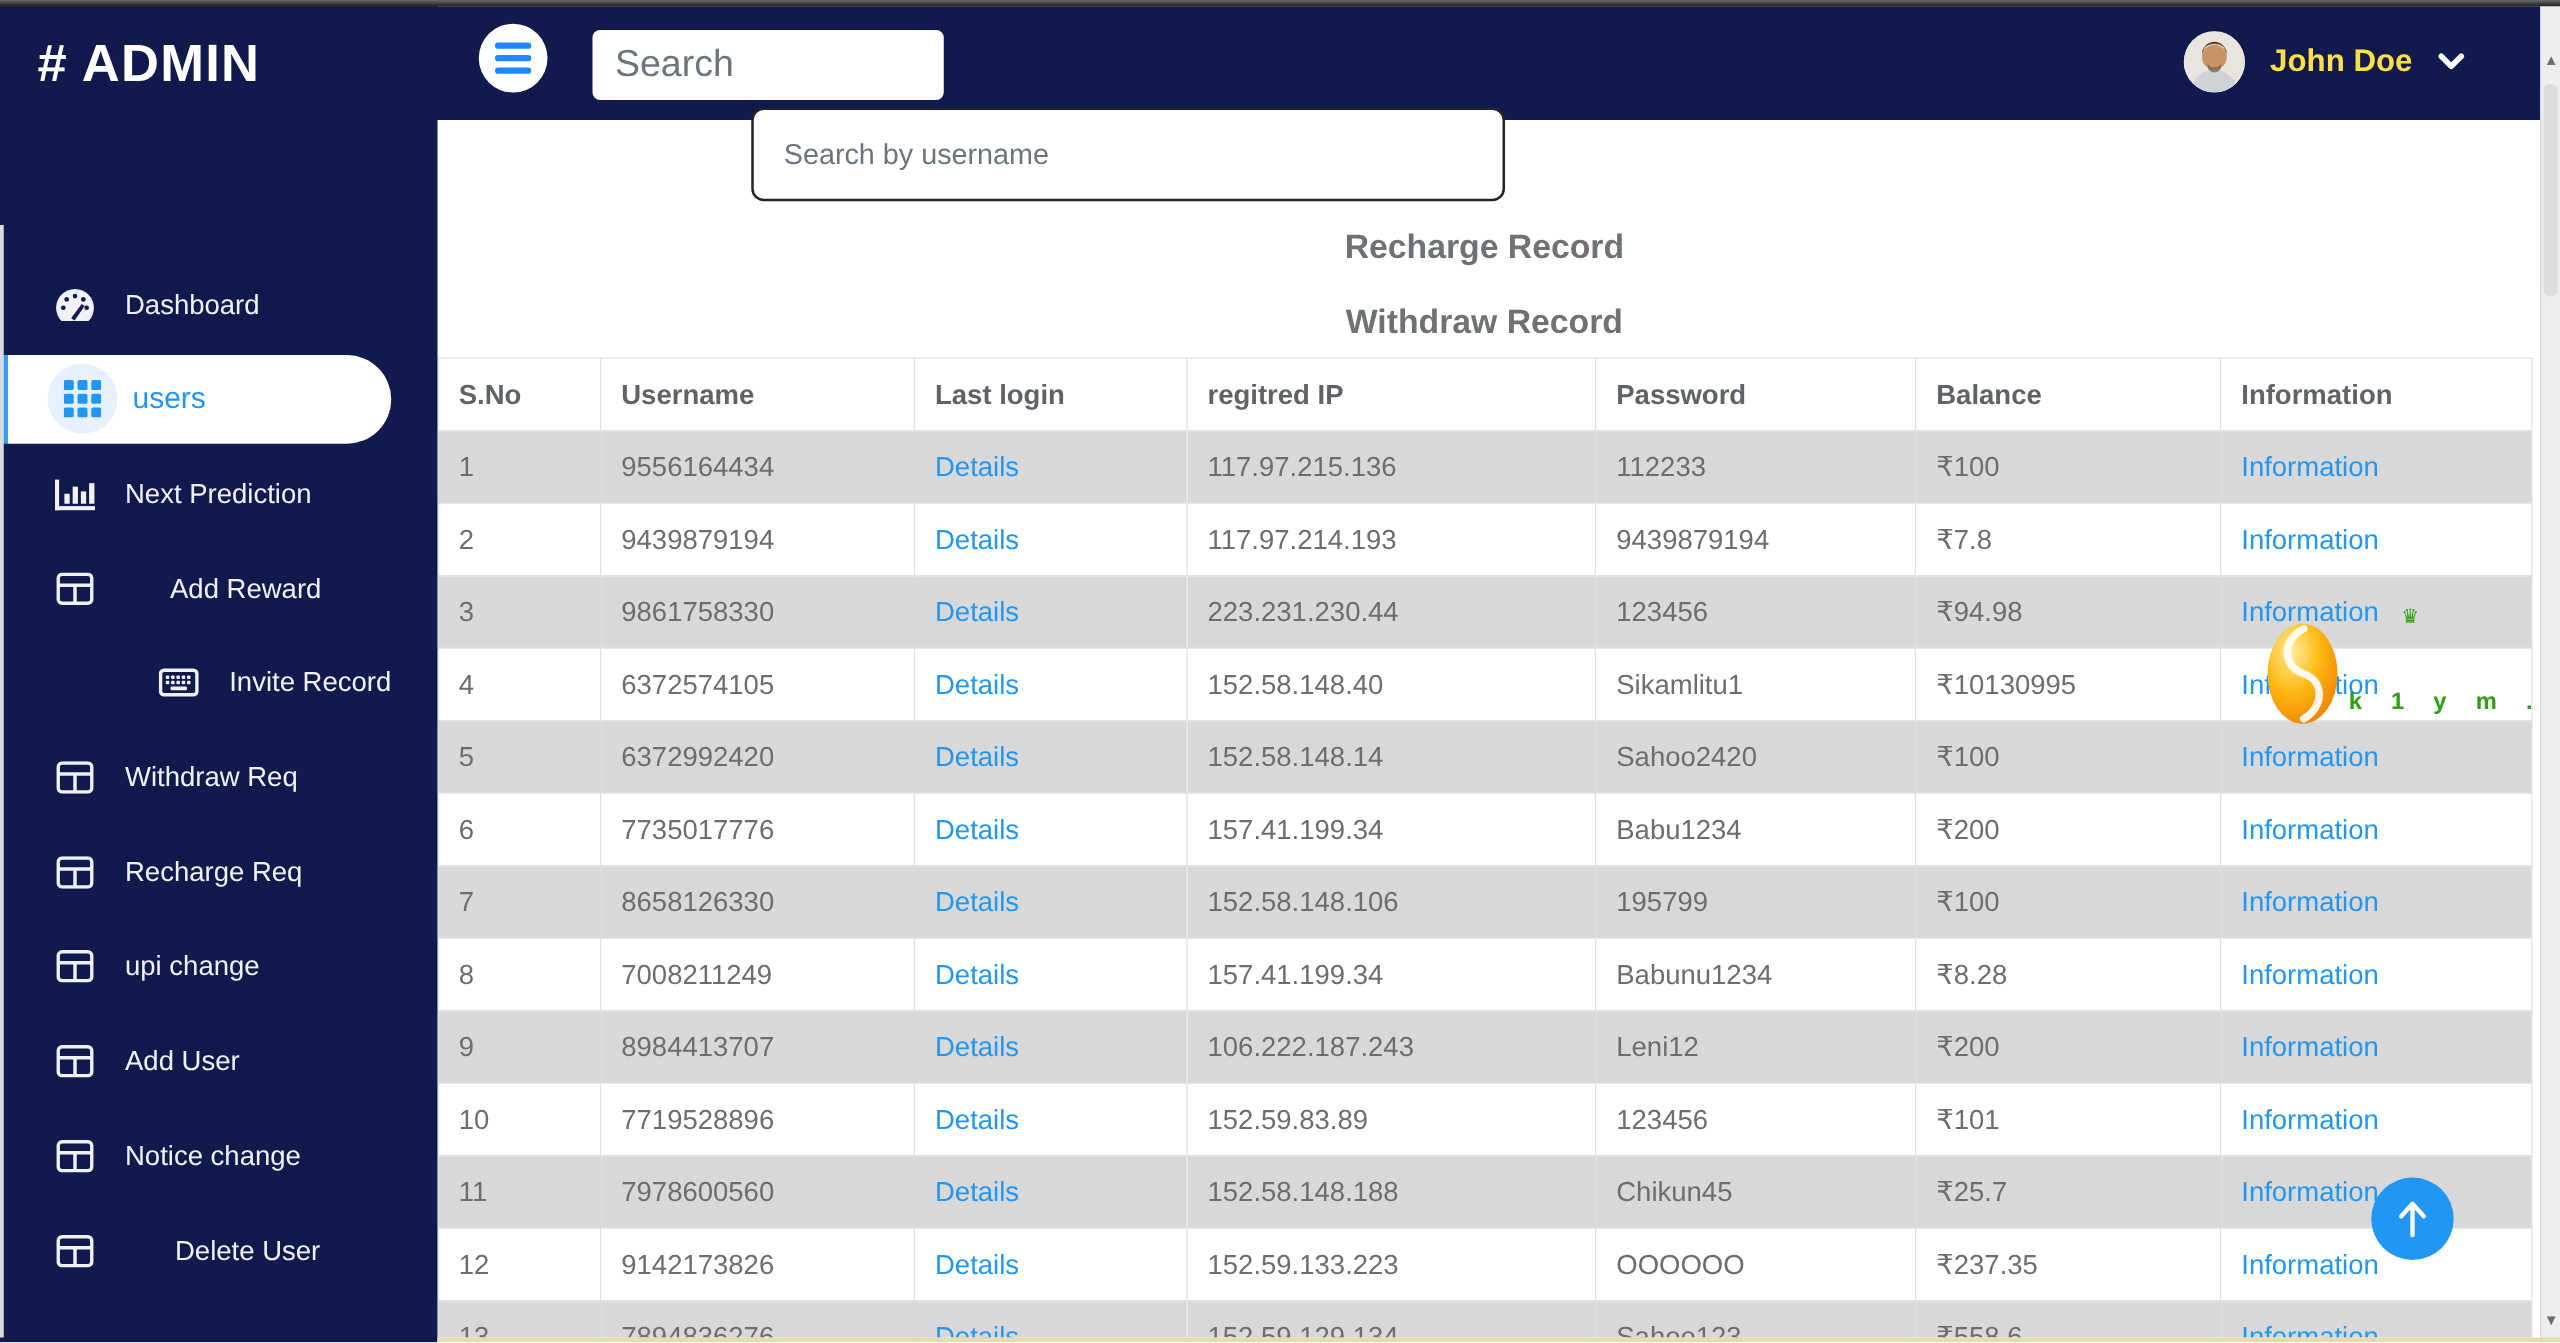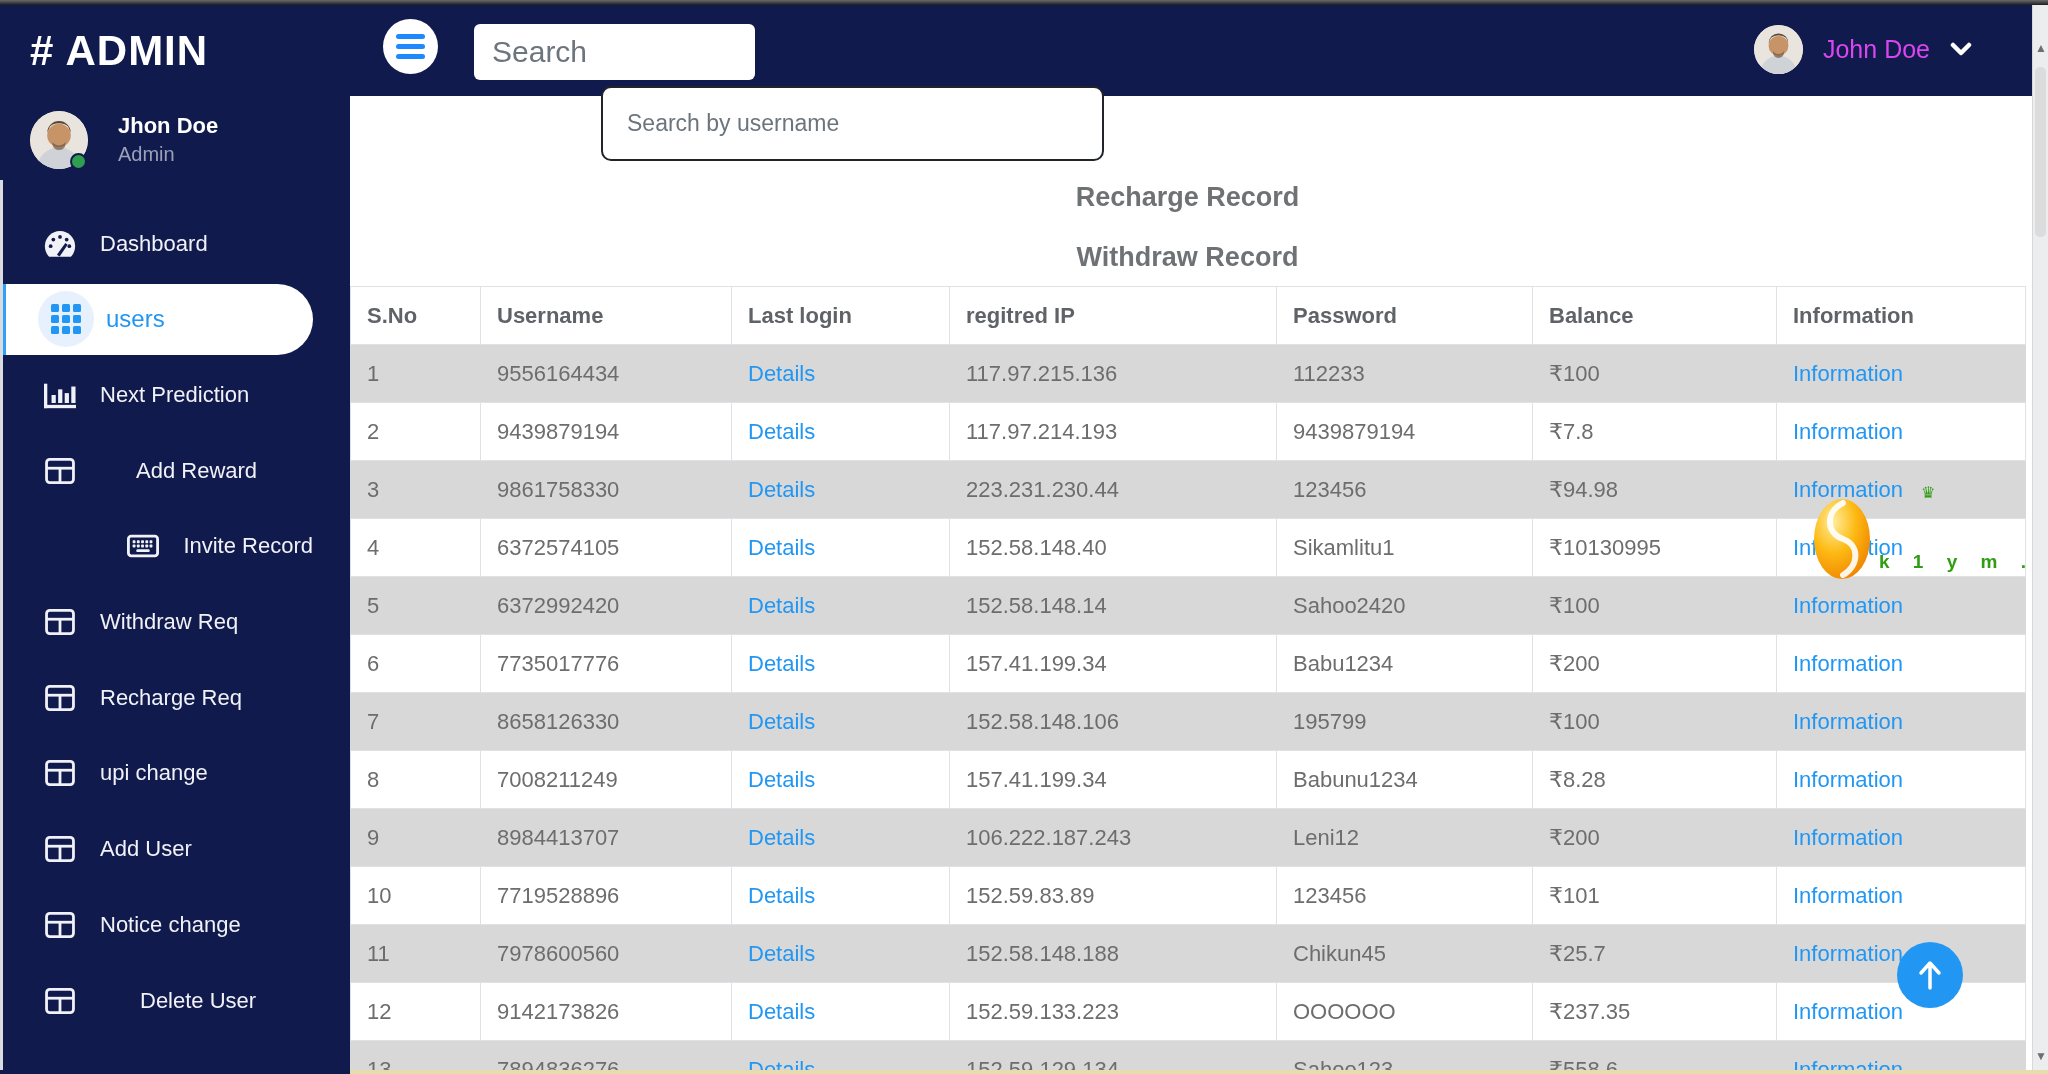--- a/index.html
+++ b/index.html
@@ -17,21 +17,21 @@
   
   .navbar { position:absolute; left:0; top:5px; width:2032px; height:91px; background:#111a4d; z-index:10; }
   .hamburger-btn { position:absolute; left:383px; top:14px; width:55px; height:55px; border-radius:50%;
     background:#fff; display:flex; flex-direction:column; align-items:center; justify-content:center; gap:5px; cursor:pointer; }
   .hamburger-btn span { display:block; width:29px; height:5px; border-radius:3px; background:#1e88ff; }
   .nav-search { position:absolute; left:474px; top:19px; width:281px; height:56px; border:none; border-radius:6px;
     background:#fff; font-size:30px; padding:0 18px; color:#333; outline:none; }
   .nav-search::placeholder { color:#6c757d; }
   .nav-user { position:absolute; right:60px; top:16px; height:56px; display:flex; align-items:center; gap:20px; cursor:pointer; }
   .nav-avatar { width:49px; height:49px; border-radius:50%; overflow:hidden; background:#e7e3dc; flex:none; }
-  .nav-user-name { color:#d946ef; font-size:25px; font-weight:400; }
+  .nav-user-name { color:#fde047; font-size:25px; font-weight:700; }
 
   
   .sidebar { position:absolute; left:0; top:5px; width:350px; height:1069px; background:#111a4d; z-index:20; }
   .brand { position:absolute; left:30px; top:22px; color:#fff; font-size:42px; font-weight:bold; letter-spacing:1px; }
   .profile { position:absolute; left:0; top:106px; width:350px; height:64px; }
   .profile-avatar { position:absolute; left:30px; top:0; width:58px; height:58px; border-radius:50%; overflow:hidden; background:#e7e3dc; }
   .status-dot { position:absolute; left:70px; top:42px; width:17px; height:17px; border-radius:50%;
     background:#2f9e4f; border:2px solid #111a4d; }
   .profile-name { position:absolute; left:118px; top:2px; color:#fff; font-size:22px; font-weight:bold; }
   .profile-role { position:absolute; left:118px; top:32px; color:#9aa0b8; font-size:20px; }
@@ -41,21 +41,21 @@
   .menu-item .mi-icon { width:40px; margin-left:40px; display:flex; justify-content:center; color:#f1f2f7; flex:none; }
   .menu-item .mi-label { margin-left:20px; color:#f1f2f7; font-size:22px; white-space:nowrap; }
   .menu-item.active { left:6px; width:307px; background:#fff; border-radius:0 40px 40px 0; }
   .menu-item.active .mi-iconcircle { width:56px; height:56px; margin-left:32px; border-radius:50%;
     background:#e7f1fd; display:flex; align-items:center; justify-content:center; color:#2196f3; flex:none; }
   .menu-item.active .mi-label { margin-left:12px; color:#2196f3; font-size:24px; }
   .active-bar { position:absolute; left:0; width:6px; height:71px; background:#2ea0f8; }
 
   
   .main { position:absolute; left:350px; top:96px; width:1682px; height:974px; background:#fff; overflow:hidden; z-index:5; }
-  .user-search { position:absolute; left:601px; top:86px; width:503px; height:75px; background:#fff;
+  .user-search { position:absolute; left:601px; top:86px; width:603px; height:75px; background:#fff;
     border:2px solid #212529; border-radius:10px; font-size:23px; color:#333; padding:0 24px; outline:none; z-index:30; }
   .user-search::placeholder { color:#6c757d; }
   .record-heading { position:absolute; left:0; width:1675px; text-align:center; color:#6f7275; font-size:27px; font-weight:bold; }
   .h-recharge { top:86px; }
   .h-withdraw { top:146px; }
 
   .table-wrap { position:absolute; left:0; top:190px; width:1675px; }
   table { border-collapse:collapse; table-layout:fixed; width:1675px; }
   th, td { height:58px; vertical-align:middle; text-align:left; padding:0 8px 0 16px; overflow:hidden; white-space:nowrap; }
   th { border:1px solid #dee2e6; color:#5f6368; font-size:22px; font-weight:bold; background:#fff; }
@@ -115,41 +115,20 @@
       </div>
       <span class="nav-user-name">John Doe</span>
       <svg width="22" height="14" viewBox="0 0 22 14">
         <path d="M3 3l8 8 8-8" stroke="#fff" stroke-width="4.5" fill="none" stroke-linecap="round" stroke-linejoin="round"></path>
       </svg>
     </div>
   </div>
 
   <div class="sidebar">
     <div class="brand"># ADMIN</div>
-    <div class="profile">
-      <div class="profile-avatar">
-        <svg width="58" height="58" viewBox="0 0 64 64">
-          <defs>
-              <clipPath id="ac2">
-                <circle cx="32" cy="32" r="32"></circle>
-              </clipPath>
-            </defs>
-          <g clip-path="url(#ac2)">
-            <rect width="64" height="64" fill="#e9e5de"></rect>
-            <path d="M8 64a24 24 0 0 1 48 0z" fill="#cfd2d6"></path>
-            <circle cx="32" cy="27" r="13" fill="#c79468"></circle>
-            <path d="M19 24a13 13 0 0 1 26 0l-3-7a13 10 0 0 0-20 0z" fill="#5b4632"></path>
-            <path d="M25 33a7 5 0 0 0 14 0v4a7 6 0 0 1-14 0z" fill="#6b5138" opacity="0.65"></path>
-          </g>
-        </svg>
-      </div>
-      <div class="status-dot"></div>
-      <div class="profile-name">Jhon Doe</div>
-      <div class="profile-role">Admin</div>
-    </div>
     <div id="menu">
         <div class="menu-item" style="top: 203px;">
           <span class="mi-icon">
             <svg width="32" height="28" viewBox="0 0 36 31">
               <path fill="currentColor" d="M18 1C8.6 1 1 8.6 1 18c0 4.6 1.8 8.8 4.8 11.9h24.4C33.2 26.8 35 22.6 35 18 35 8.6 27.4 1 18 1z"></path>
               <g fill="#111a4d">
                 <circle cx="7.5" cy="18" r="2.1"></circle>
                 <circle cx="10.5" cy="10.5" r="2.1"></circle>
                 <circle cx="18" cy="7.5" r="2.1"></circle>
                 <circle cx="25.5" cy="10.5" r="2.1"></circle>

